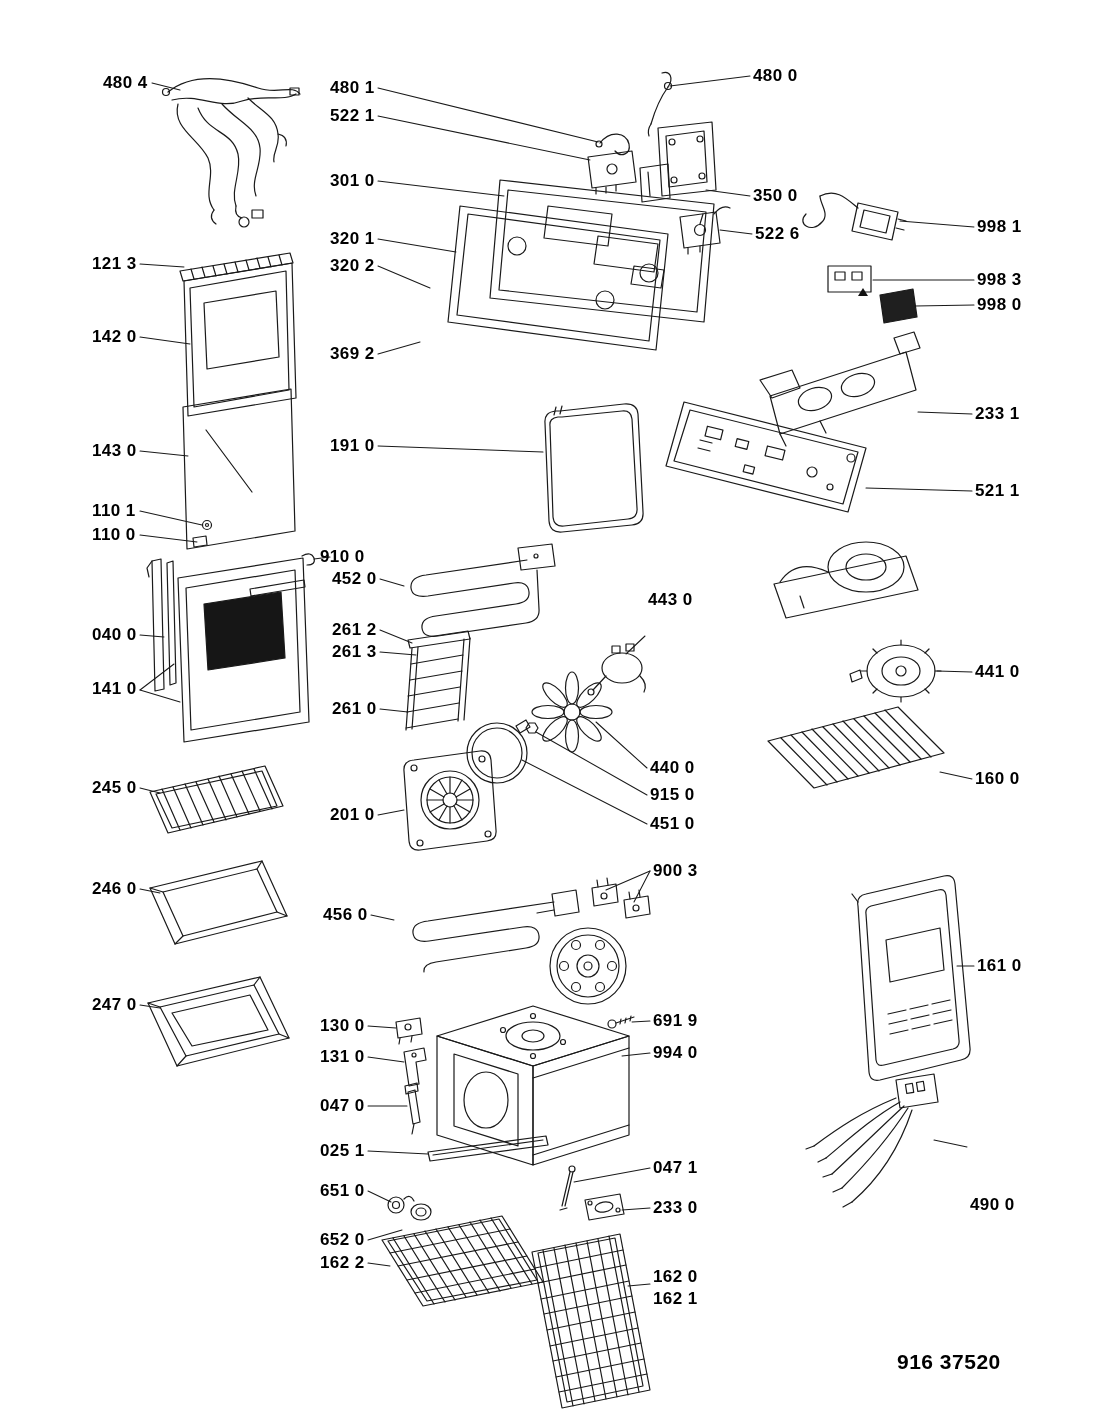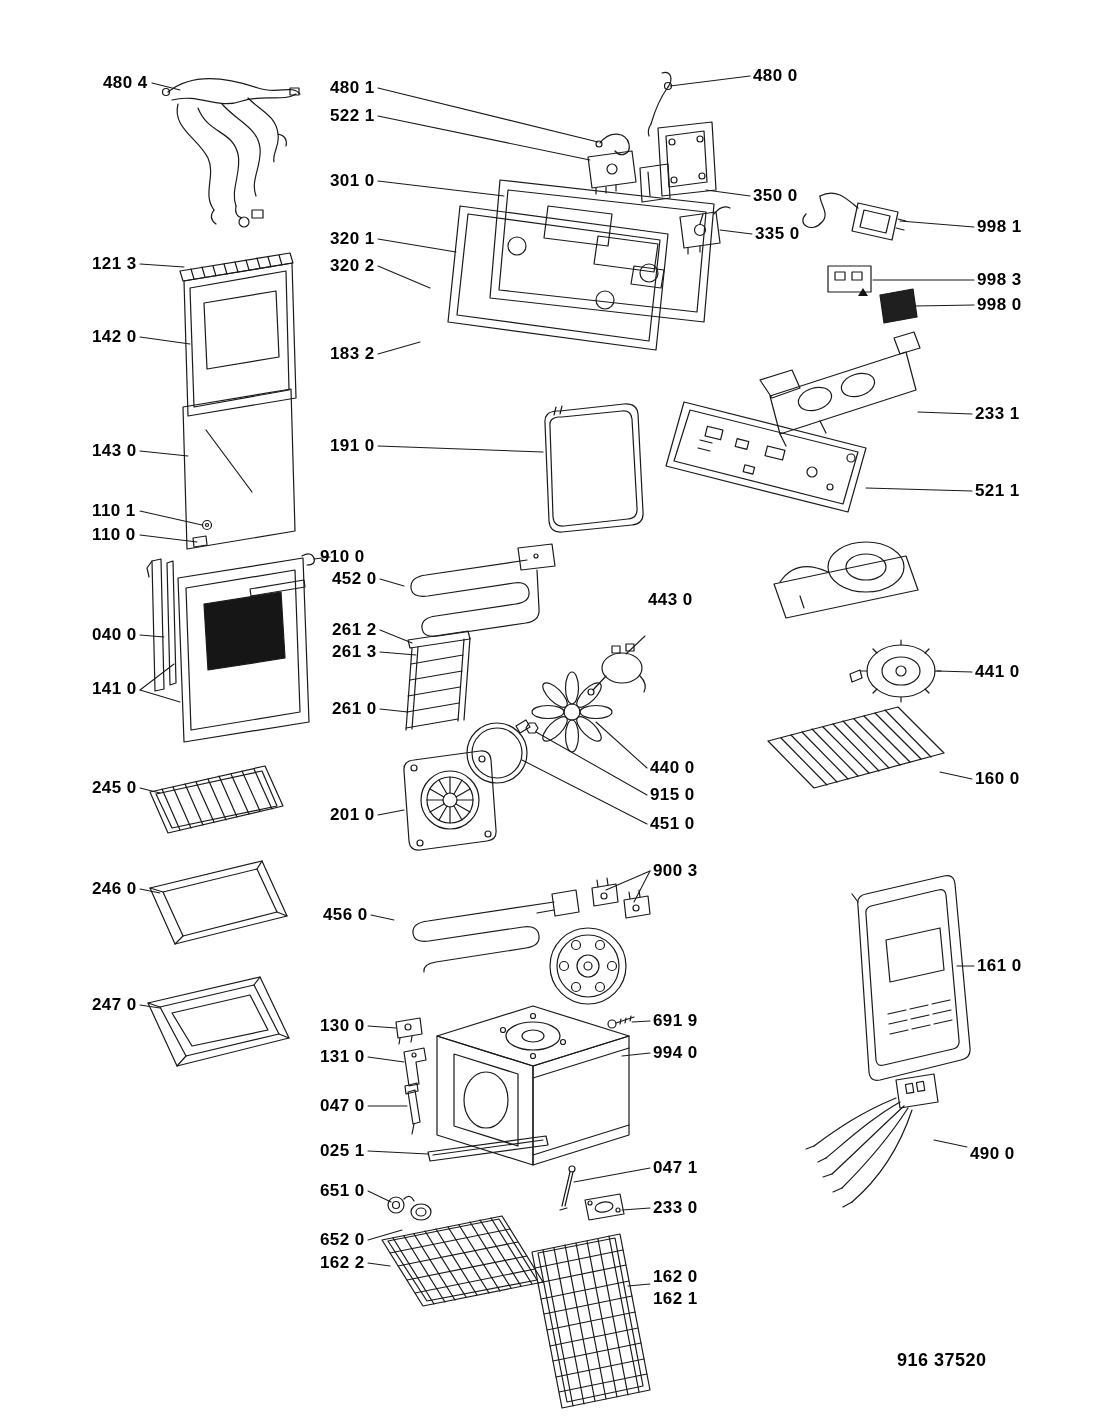--- a/index.html
+++ b/index.html
@@ -8,21 +8,21 @@
     position:relative; width:1100px; height:1424px;
     background:#ffffff; overflow:hidden;
     font-family:"Liberation Sans", sans-serif;
   }
   .art { position:absolute; left:0; top:0; width:1100px; height:1424px; }
   .part-label {
     position:absolute; font-weight:700; font-size:17px; line-height:1.1;
     color:#000; white-space:nowrap; letter-spacing:.4px;
   }
   .doc-number {
-    position:absolute; font-weight:700; font-size:18px; color:#000;
+    position:absolute; font-weight:700; font-size:21px; color:#000;
     letter-spacing:.5px;
   }
 </style>
 </head>
 <body>
 
 <div class="page">
 
   <svg class="art" viewBox="0 0 1100 1424" xmlns="http://www.w3.org/2000/svg" stroke="#1a1a1a" fill="none" stroke-width="1.2" stroke-linecap="round" stroke-linejoin="round">
 
@@ -575,56 +575,56 @@
   <div class="part-label" style="left:92px;top:680px">141 0</div>
   <div class="part-label" style="left:92px;top:779px">245 0</div>
   <div class="part-label" style="left:92px;top:880px">246 0</div>
   <div class="part-label" style="left:92px;top:996px">247 0</div>
 
   <div class="part-label" style="left:330px;top:79px">480 1</div>
   <div class="part-label" style="left:330px;top:107px">522 1</div>
   <div class="part-label" style="left:330px;top:172px">301 0</div>
   <div class="part-label" style="left:330px;top:230px">320 1</div>
   <div class="part-label" style="left:330px;top:257px">320 2</div>
-  <div class="part-label" style="left:330px;top:345px">183 2</div>
+  <div class="part-label" style="left:330px;top:345px">369 2</div>
   <div class="part-label" style="left:330px;top:437px">191 0</div>
   <div class="part-label" style="left:320px;top:548px">910 0</div>
   <div class="part-label" style="left:332px;top:570px">452 0</div>
   <div class="part-label" style="left:332px;top:621px">261 2</div>
   <div class="part-label" style="left:332px;top:643px">261 3</div>
   <div class="part-label" style="left:332px;top:700px">261 0</div>
   <div class="part-label" style="left:330px;top:806px">201 0</div>
   <div class="part-label" style="left:323px;top:906px">456 0</div>
   <div class="part-label" style="left:320px;top:1017px">130 0</div>
   <div class="part-label" style="left:320px;top:1048px">131 0</div>
   <div class="part-label" style="left:320px;top:1097px">047 0</div>
   <div class="part-label" style="left:320px;top:1142px">025 1</div>
   <div class="part-label" style="left:320px;top:1182px">651 0</div>
   <div class="part-label" style="left:320px;top:1231px">652 0</div>
   <div class="part-label" style="left:320px;top:1254px">162 2</div>
 
   <div class="part-label" style="left:753px;top:67px">480 0</div>
   <div class="part-label" style="left:753px;top:187px">350 0</div>
-  <div class="part-label" style="left:755px;top:225px">335 0</div>
+  <div class="part-label" style="left:755px;top:225px">522 6</div>
   <div class="part-label" style="left:977px;top:218px">998 1</div>
   <div class="part-label" style="left:977px;top:271px">998 3</div>
   <div class="part-label" style="left:977px;top:296px">998 0</div>
   <div class="part-label" style="left:975px;top:405px">233 1</div>
   <div class="part-label" style="left:975px;top:482px">521 1</div>
   <div class="part-label" style="left:648px;top:591px">443 0</div>
   <div class="part-label" style="left:975px;top:663px">441 0</div>
   <div class="part-label" style="left:650px;top:759px">440 0</div>
   <div class="part-label" style="left:650px;top:786px">915 0</div>
   <div class="part-label" style="left:650px;top:815px">451 0</div>
   <div class="part-label" style="left:975px;top:770px">160 0</div>
   <div class="part-label" style="left:653px;top:862px">900 3</div>
   <div class="part-label" style="left:977px;top:957px">161 0</div>
   <div class="part-label" style="left:653px;top:1012px">691 9</div>
   <div class="part-label" style="left:653px;top:1044px">994 0</div>
-  <div class="part-label" style="left:970px;top:1145px">490 0</div>
+  <div class="part-label" style="left:970px;top:1196px">490 0</div>
   <div class="part-label" style="left:653px;top:1159px">047 1</div>
   <div class="part-label" style="left:653px;top:1199px">233 0</div>
   <div class="part-label" style="left:653px;top:1268px">162 0</div>
   <div class="part-label" style="left:653px;top:1290px">162 1</div>
 
   <div class="doc-number" style="left:897px;top:1350px">916 37520</div>
 
 </div>
 
 </body></html>

